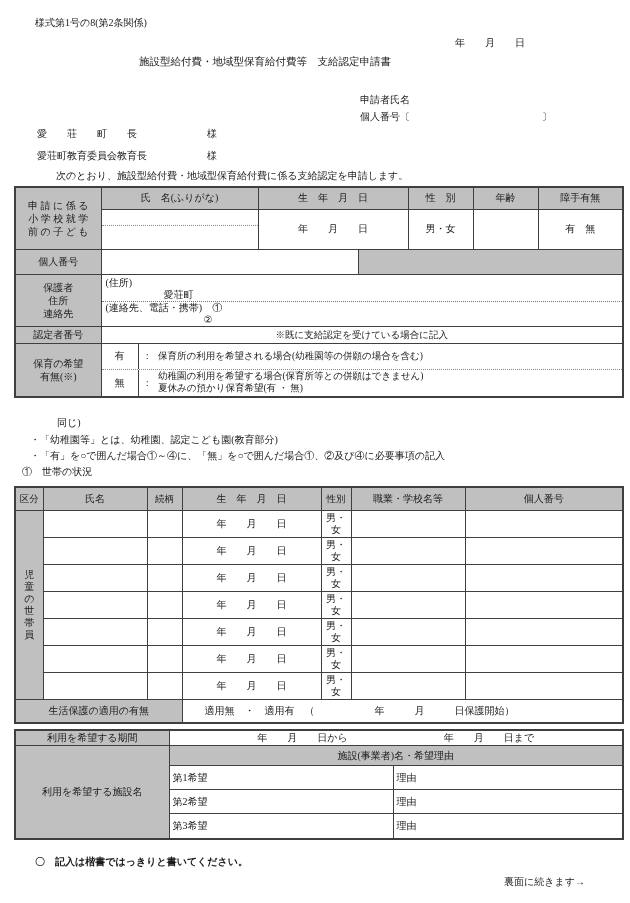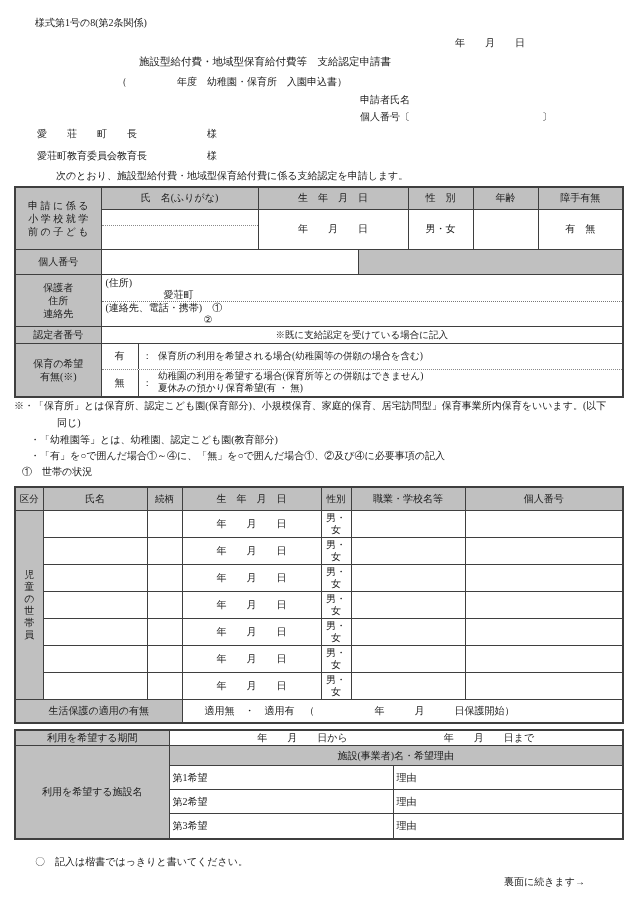--- a/index.html
+++ b/index.html
@@ -44,21 +44,20 @@
   .choice-cell { font-size:9.5px; }
 </style>
 </head>
 <body>
 
 <div class="page">
 
   <div class="abs" style="left:35px; top:17px;">様式第1号の8(第2条関係)</div>
   <div class="abs" style="left:455px; top:37px;">年　　月　　日</div>
   <div class="abs center" style="left:0; top:56px; width:530px; font-size:10.5px;">施設型給付費・地域型保育給付費等　支給認定申請書</div>
-  <div class="abs center" style="left:0; top:76px; width:464px;">（　　　　　年度　幼稚園・保育所　入園申込書）</div>
   <div class="abs" style="left:360px; top:94px;">申請者氏名</div>
   <div class="abs" style="left:360px; top:111px; width:192px; display:flex; justify-content:space-between;">
     <span>個人番号〔</span>
     <span>〕</span>
   </div>
 
   <div class="abs" style="left:37px; top:128px;">愛　　荘　　町　　長</div>
   <div class="abs" style="left:207px; top:128px;">様</div>
   <div class="abs" style="left:37px; top:150px;">愛荘町教育委員会教育長</div>
   <div class="abs" style="left:207px; top:150px;">様</div>
@@ -132,21 +131,20 @@
             <div class="colon">：</div>
             <div class="wdesc">幼稚園の利用を希望する場合(保育所等との併願はできません)
 夏休みの預かり保育希望(有 ・ 無)</div>
           </div>
         </div>
       </td>
     </tr>
   </tbody>
     </table>
 
-  <div class="abs" style="left:14px; top:400px;">※・「保育所」とは保育所、認定こども園(保育部分)、小規模保育、家庭的保育、居宅訪問型」保育事業所内保育をいいます。(以下</div>
   <div class="abs" style="left:57px; top:417px;">同じ)</div>
   <div class="abs" style="left:30px; top:434px;">・「幼稚園等」とは、幼稚園、認定こども園(教育部分)</div>
   <div class="abs" style="left:30px; top:450px;">・「有」を○で囲んだ場合①～④に、「無」を○で囲んだ場合①、②及び④に必要事項の記入</div>
   <div class="abs" style="left:22px; top:466px;">①　世帯の状況</div>
 
   <table class="t" style="left:14px; top:486px; width:608px;">
     <colgroup>
       <col style="width:28px">
         <col style="width:104px">
         <col style="width:35px">
@@ -263,16 +261,16 @@
       <td class="choice-cell">第2希望</td>
       <td class="choice-cell">理由</td>
     </tr>
     <tr style="height:25px;">
       <td class="choice-cell">第3希望</td>
       <td class="choice-cell">理由</td>
     </tr>
   </tbody>
     </table>
 
-  <div class="abs" style="left:35px; top:856px;">〇　記入は楷書ではっきりと書いてください。</div>
+  <div class="abs" style="left:35px; top:856px;font-weight:bold;">〇　記入は楷書ではっきりと書いてください。</div>
   <div class="abs" style="right:45px; top:876px;">裏面に続きます→</div>
 
 </div>
 
 </body></html>

